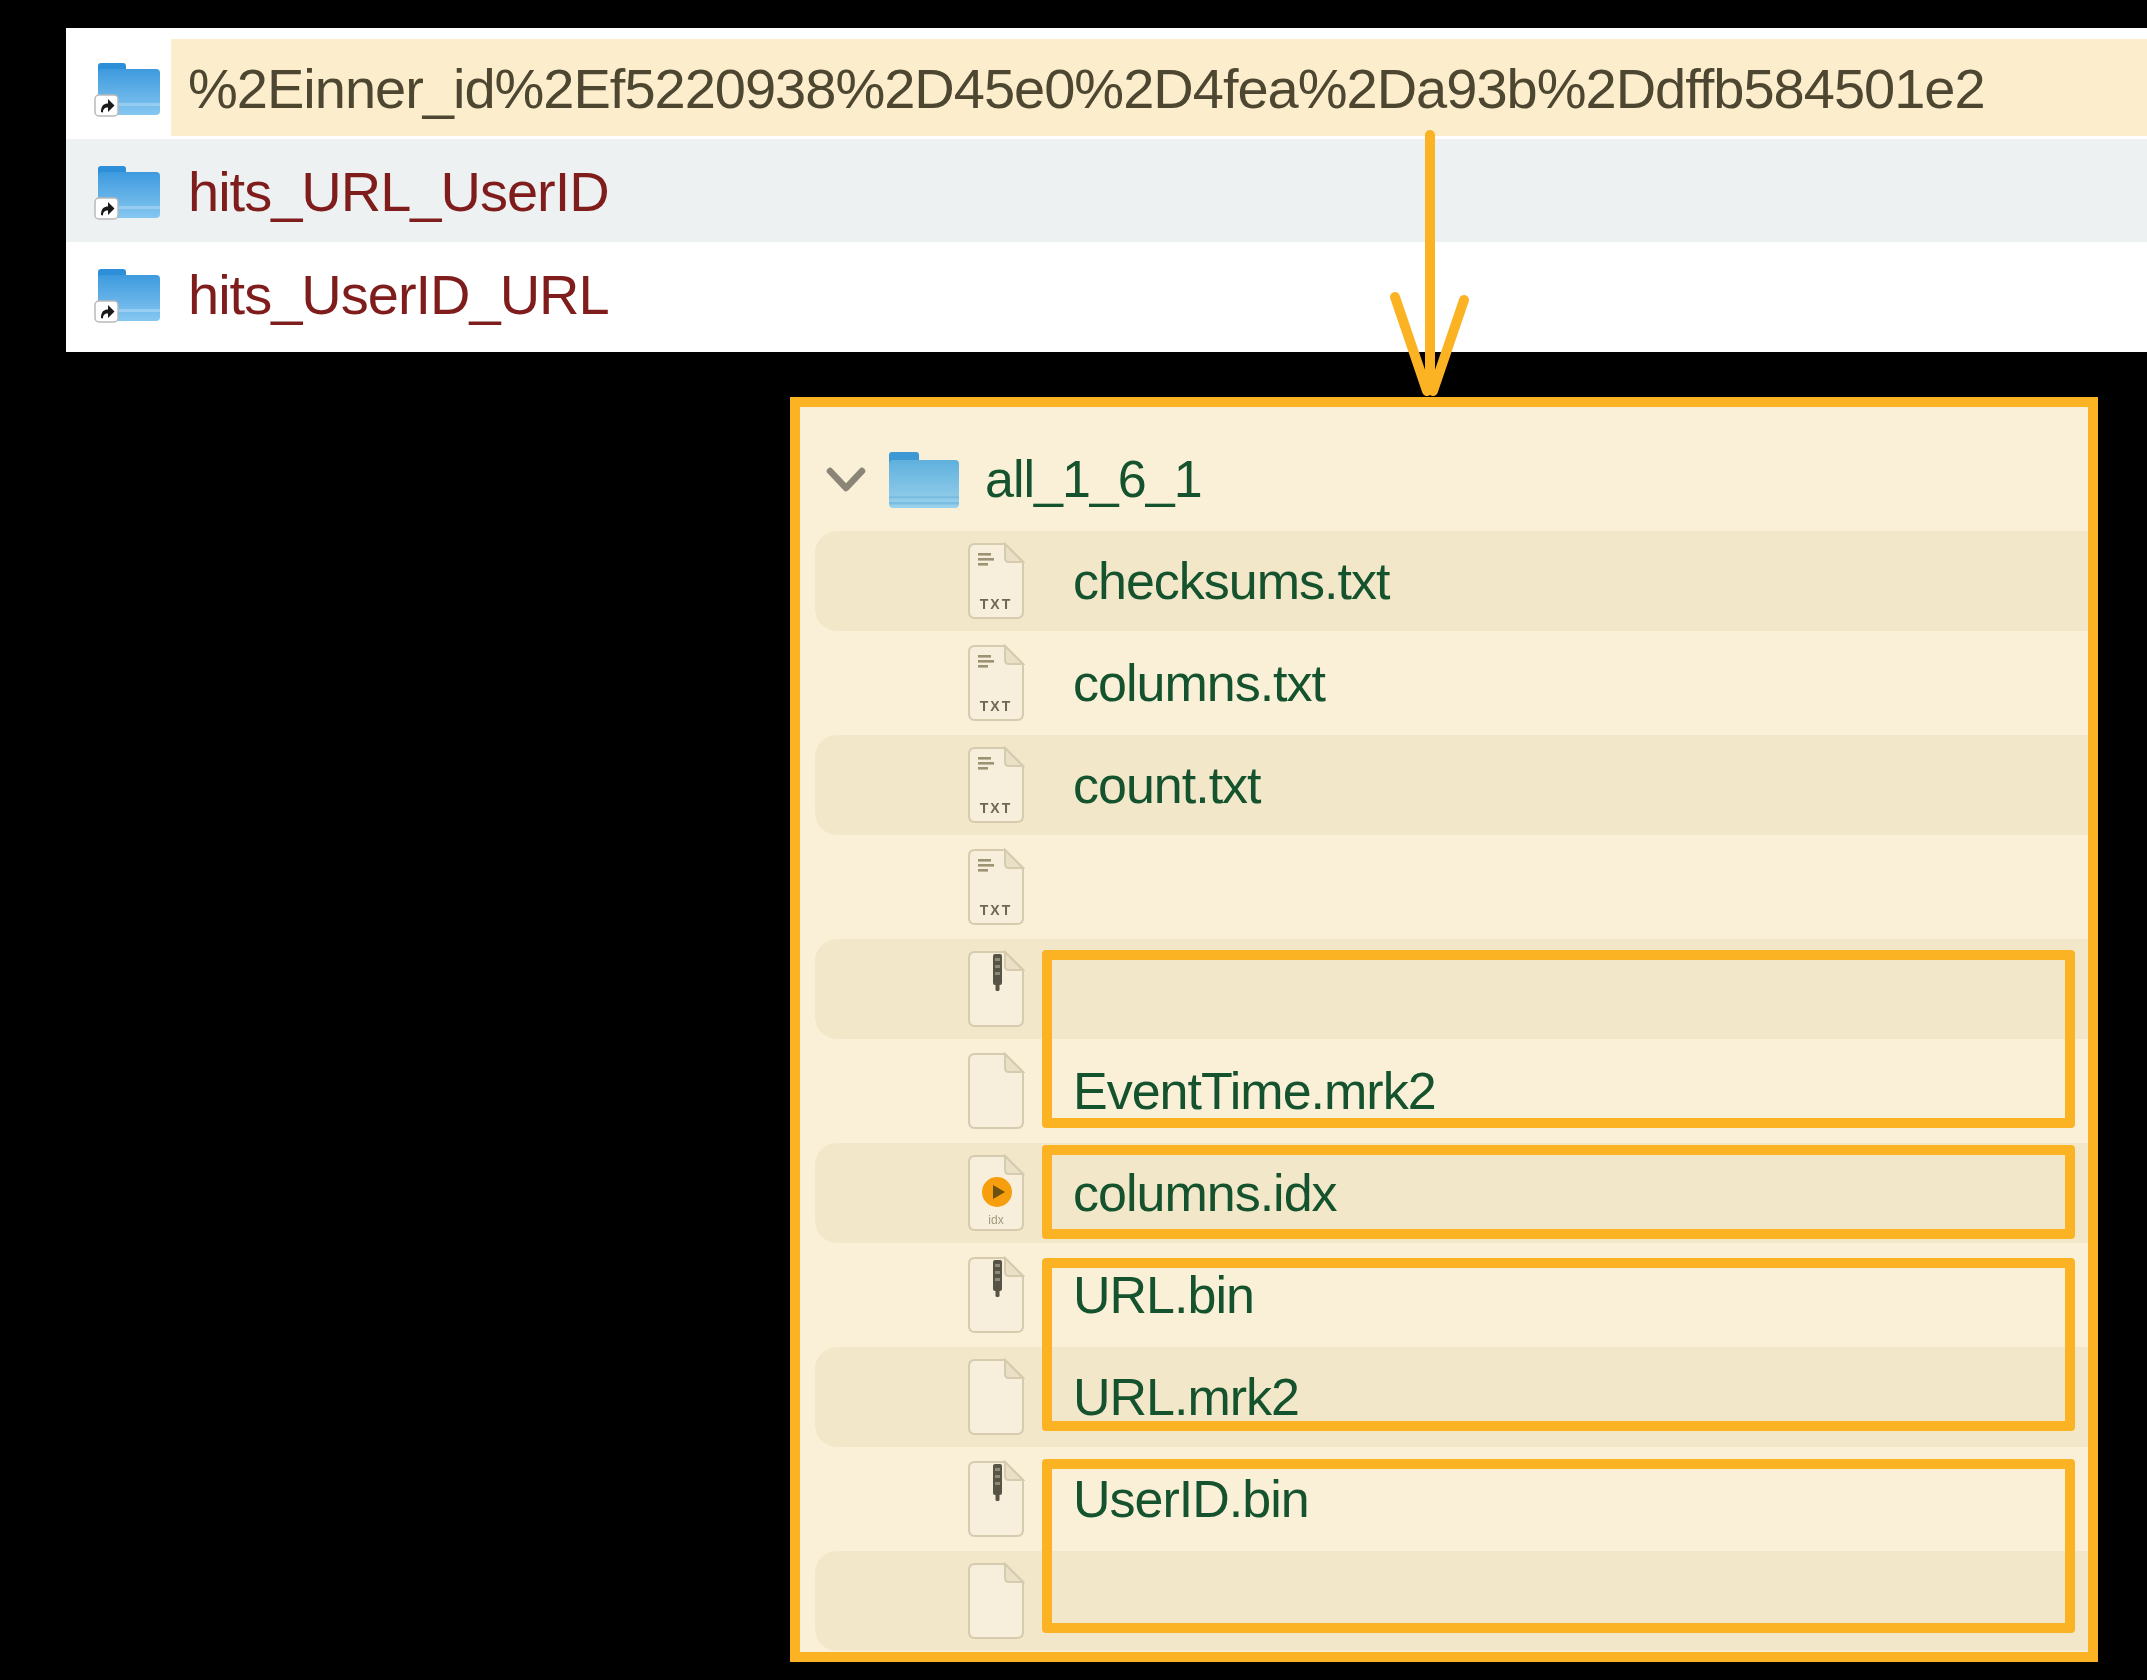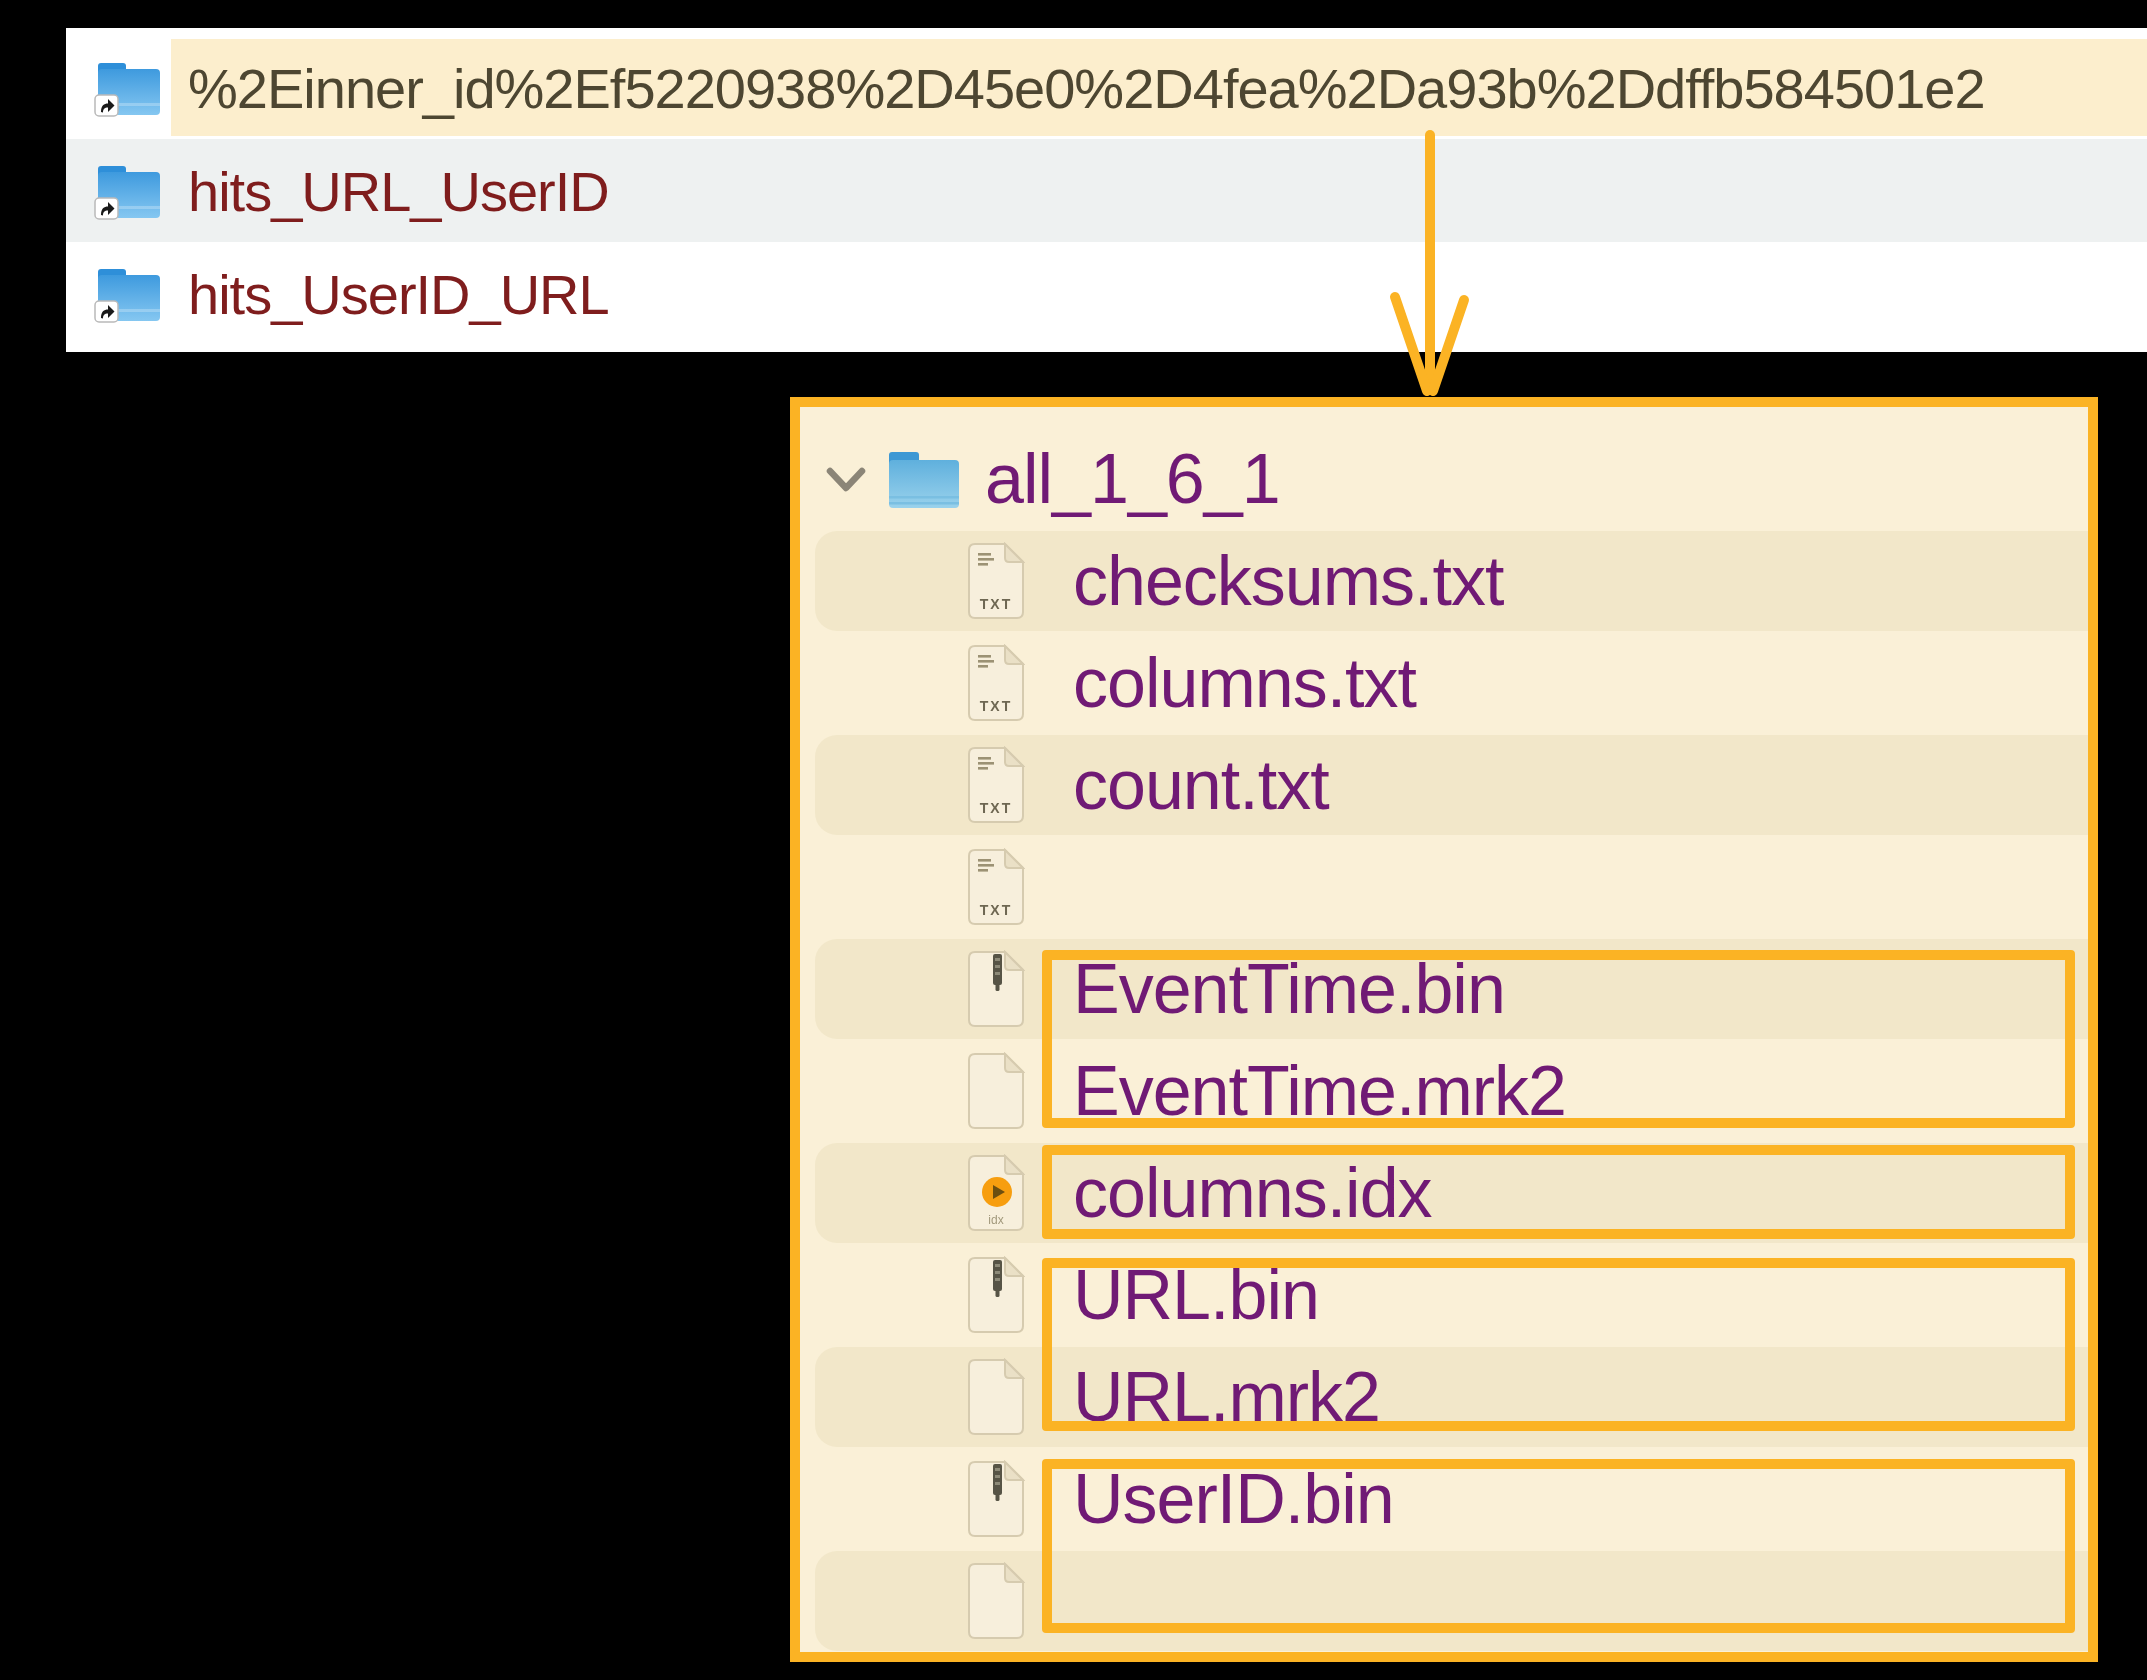--- a/index.html
+++ b/index.html
@@ -22,21 +22,21 @@
   
   .panel2{position:absolute;left:790px;top:397px;width:1308px;height:1265px;box-sizing:border-box;
           background:#faf0d7;border:10px solid #fbb324;}
   .tree{position:absolute;left:0;top:21px;right:0;}
   .p2row{position:relative;height:102px;}
   .p2row .band{position:absolute;left:15px;right:0;top:1px;bottom:1px;background:#f2e7c9;border-radius:22px 0 0 22px;}
   .p2row .chev{position:absolute;left:24px;top:50%;transform:translateY(-50%);}
   .p2row .icon{position:absolute;left:167px;top:50%;transform:translateY(-50%);}
   .p2row.row-folder .icon{left:85px;}
   .p2row .lab{position:absolute;left:273px;top:50%;transform:translateY(-50%);
-              font-size:70px;letter-spacing:-1px;color:#701a75;white-space:nowrap;}
+              font-size:52px;letter-spacing:-1px;color:#14532d;white-space:nowrap;}
   .p2row.row-folder .lab{left:185px;}
 
   
   .abox{position:absolute;left:242px;width:1033px;box-sizing:border-box;
         border:10px solid #fbb324;border-radius:4px;pointer-events:none;}
   .abox.b1{top:543px;height:178px;}
   .abox.b2{top:738px;height:94px;}
   .abox.b3{top:851px;height:173px;}
   .abox.b4{top:1052px;height:174px;}
 </style>
@@ -180,21 +180,20 @@
         <svg class="icon" width="58" height="78" viewBox="0 0 58 78">
             <use href="#txt-file"></use>
           </svg>
       </div>
 
       <div class="p2row">
         <span class="band"></span>
         <svg class="icon" width="58" height="78" viewBox="0 0 58 78">
             <use href="#bin-file"></use>
           </svg>
-        <span class="lab">EventTime.bin</span>
       </div>
 
       <div class="p2row">
         <svg class="icon" width="58" height="78" viewBox="0 0 58 78">
             <use href="#blank-file"></use>
           </svg>
         <span class="lab">EventTime.mrk2</span>
       </div>
 
       <div class="p2row">

